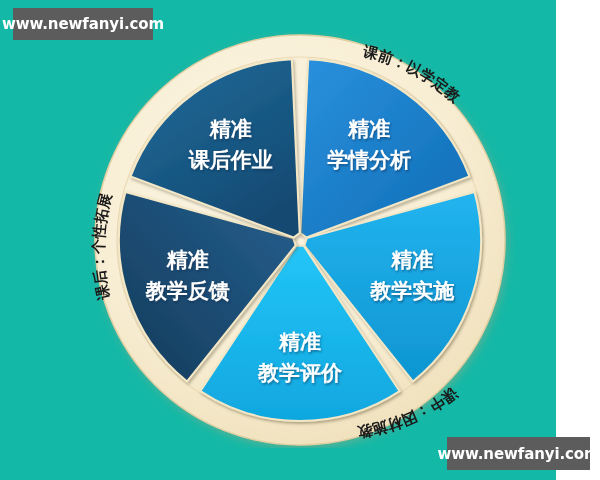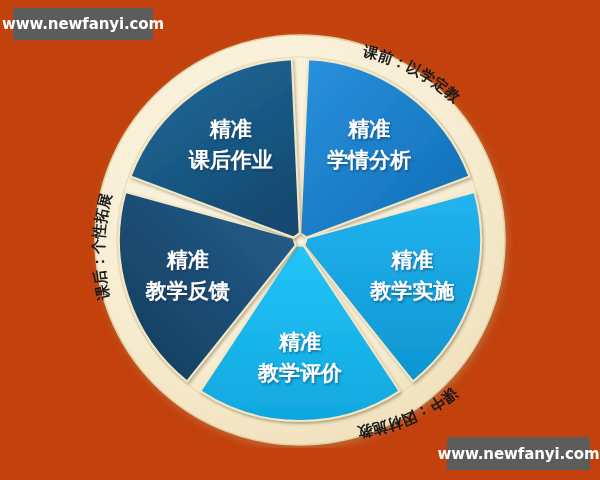--- a/index.html
+++ b/index.html
@@ -11,23 +11,23 @@
     width: 600px;
     height: 480px;
     position: relative;
     overflow: hidden;
     font-family: "Liberation Sans", "DejaVu Sans", sans-serif;
   }
 
   #stage {
     position: absolute;
     left: 0; top: 0;
-    width: 600px;
+    width: 556px;
     height: 480px;
-    background: #c2410c;
+    background: #14b8a6;
   }
 
   
   .watermark {
     position: absolute;
     background: #5c5c5c;
     color: #ffffff;
     font-family: "DejaVu Sans", "Liberation Sans", sans-serif;
     font-size: 15px;
     font-weight: 600;

